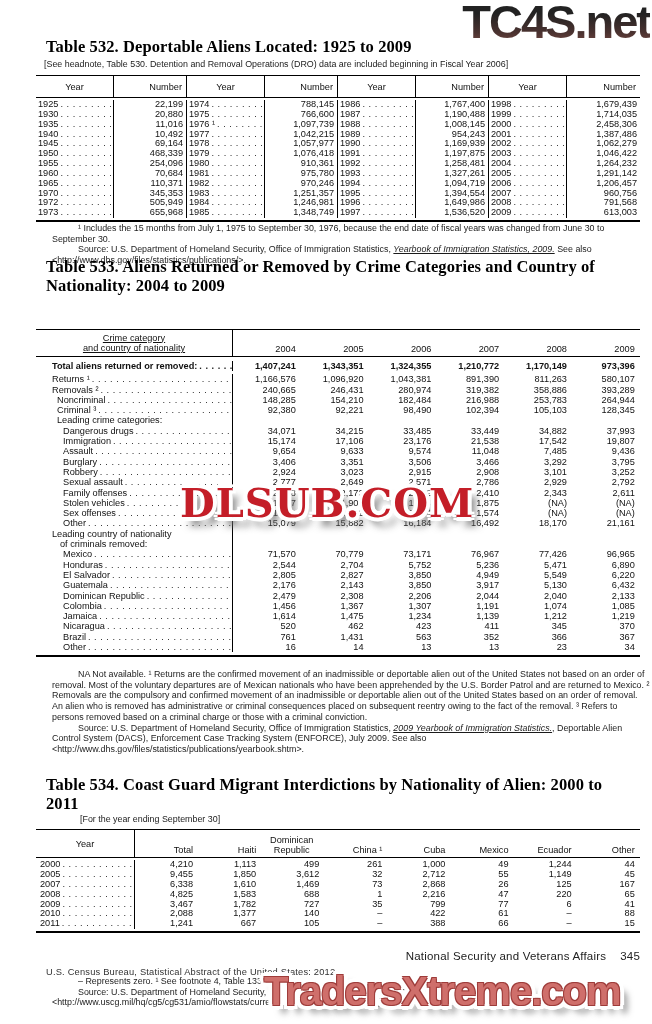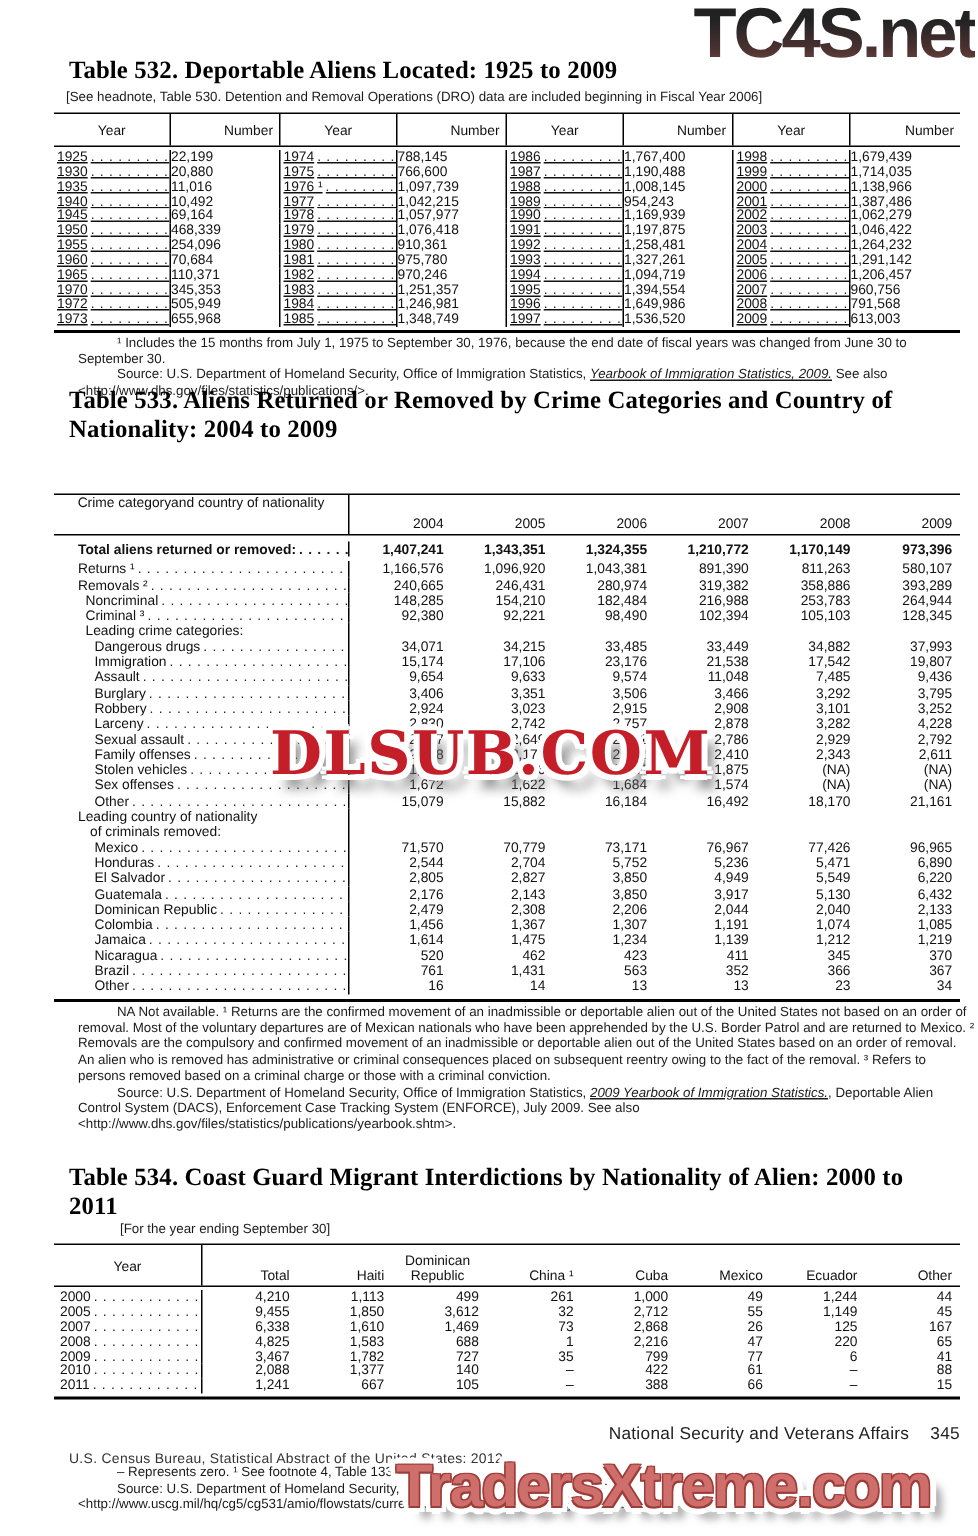--- a/index.html
+++ b/index.html
@@ -25,28 +25,28 @@
 
   
   #t532{top:75px;}
   .t532-row{display:grid;grid-template-columns:78px 73px 78px 73px 78px 73px 78px 73px;}
   #t532 .hdr{height:21px;align-items:center;}
   #t532 .hdr .cell{display:flex;align-items:center;height:100%;}
   .t532-yh{justify-content:center;}
   .t532-nh{justify-content:flex-end;padding-right:4px;}
   #t532 .body .t532-row{height:9.85px;line-height:9.85px;}
   #t532 .body{padding:2px 0 2px 0;}
-  .ycell{display:flex;padding-left:2px;text-decoration:underline;}
-  .ncell{text-align:left;padding-right:3px;}
+  .ycell{display:flex;padding-left:2px;}
+  .ncell{text-align:right;padding-right:3px;}
 
   
   #t533{top:329px;}
   .t533-row{display:grid;grid-template-columns:197px 67.8px 67.8px 67.8px 67.8px 67.8px 67.8px;}
   #t533 .hdr{height:26px;}
-  .t533-stubh{display:flex;flex-direction:row;justify-content:center;text-align:center;line-height:10.5px;height:100%;}
+  .t533-stubh{display:flex;flex-direction:column;justify-content:center;text-align:center;line-height:10.5px;height:100%;text-decoration:underline;}
   .t533-yh{display:flex;align-items:flex-end;justify-content:flex-end;padding:0 5px 2px 0;height:100%;}
   #t533 .body{padding:3px 0 3px 0;}
   #t533 .body .t533-row{line-height:10.3px;}
   .t533-stub{display:flex;padding-left:16px;}
   .t533-stub.two{display:block;}
   .t533-stub .l2{padding-left:8px;}
   .ind1 .lab-wrap{padding-left:5px;}
   .ind2 .lab-wrap{padding-left:11px;}
   .lab-wrap{display:flex;flex:1;min-width:0;}
   .t533-val{text-align:right;padding-right:5px;}
@@ -168,21 +168,21 @@
           <div class="cell ncell vline">1,097,739</div>
           <div class="cell ycell vline">
             <span>1988</span>
             <span class="leader"></span>
           </div>
           <div class="cell ncell vline">1,008,145</div>
           <div class="cell ycell vline">
             <span>2000</span>
             <span class="leader"></span>
           </div>
-          <div class="cell ncell">1,138,966</div>
+          <div class="cell ncell">2,458,306</div>
         </div>
         <div class="t532-row">
           <div class="cell ycell vline">
             <span>1940</span>
             <span class="leader"></span>
           </div>
           <div class="cell ncell vline">10,492</div>
           <div class="cell ycell vline">
             <span>1977</span>
             <span class="leader"></span>
@@ -536,34 +536,20 @@
               <span>Robbery</span>
               <span class="leader"></span>
             </div>
           </div>
           <div class="cell t533-val">2,924</div>
           <div class="cell t533-val">3,023</div>
           <div class="cell t533-val">2,915</div>
           <div class="cell t533-val">2,908</div>
           <div class="cell t533-val">3,101</div>
           <div class="cell t533-val">3,252</div>
-        </div>
-        <div class="t533-row">
-          <div class="cell vline t533-stub ind2">
-            <div class="lab-wrap">
-              <span>Larceny</span>
-              <span class="leader"></span>
-            </div>
-          </div>
-          <div class="cell t533-val">2,830</div>
-          <div class="cell t533-val">2,742</div>
-          <div class="cell t533-val">2,757</div>
-          <div class="cell t533-val">2,878</div>
-          <div class="cell t533-val">3,282</div>
-          <div class="cell t533-val">4,228</div>
         </div>
         <div class="t533-row">
           <div class="cell vline t533-stub ind2">
             <div class="lab-wrap">
               <span>Sexual assault</span>
               <span class="leader"></span>
             </div>
           </div>
           <div class="cell t533-val">2,777</div>
           <div class="cell t533-val">2,649</div>

